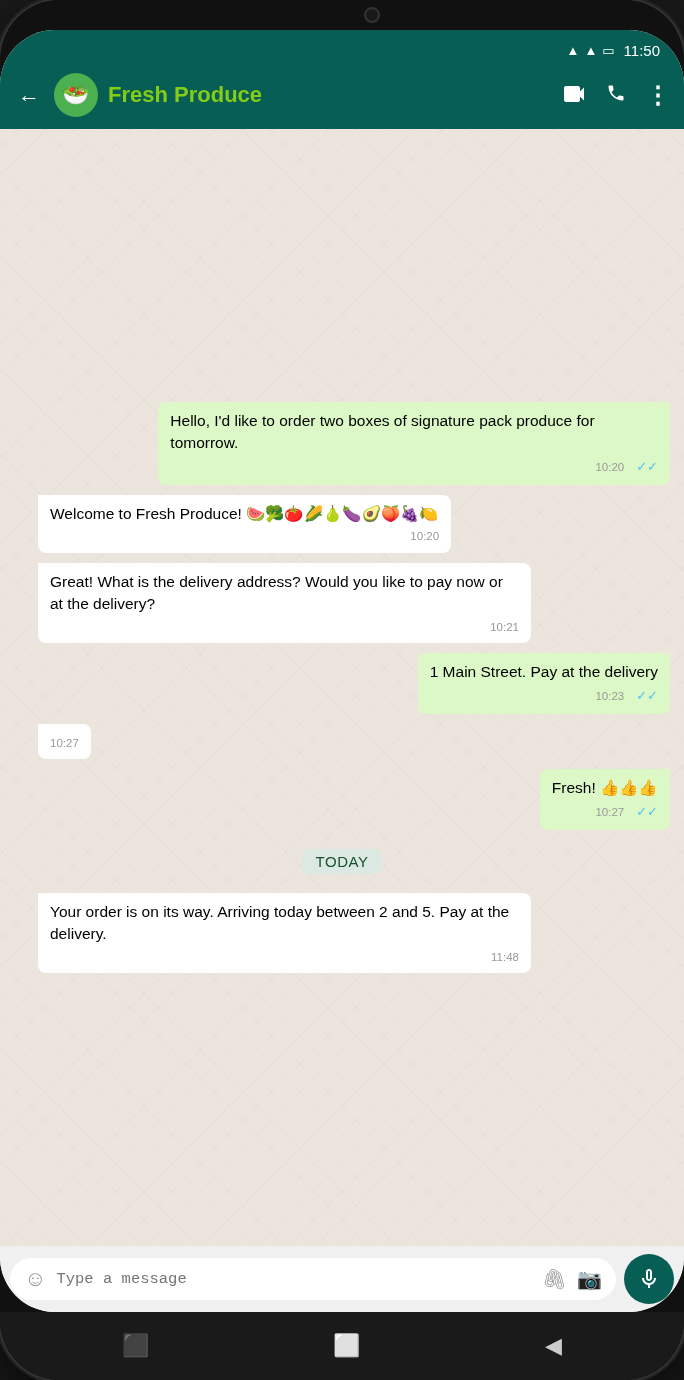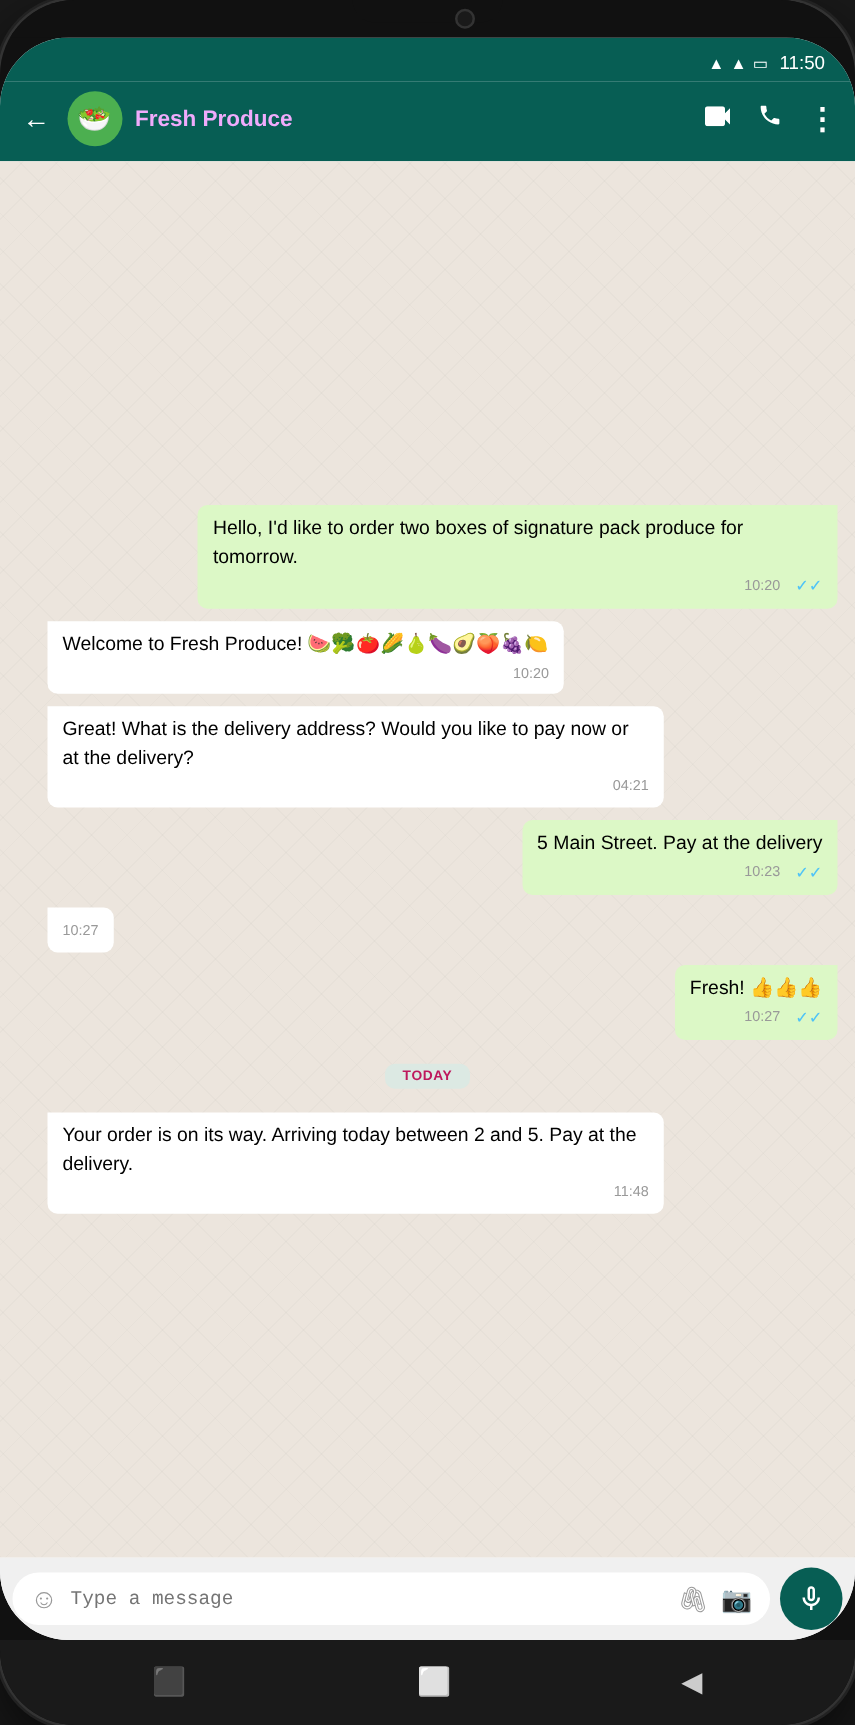--- a/index.html
+++ b/index.html
@@ -109,22 +109,22 @@
       background: #4caf50;
       overflow: hidden;
       flex-shrink: 0;
       display: flex;
       align-items: center;
       justify-content: center;
       font-size: 22px;
     }
 
     .contact-name {
-      color: #f0abfc;
-      font-size: 18px;
+      color: #84cc16;
+      font-size: 22px;
       font-weight: 600;
       flex: 1;
     }
 
     .header-actions {
       display: flex;
       gap: 20px;
       align-items: center;
     }
 
@@ -219,26 +219,26 @@
 
     
     .date-divider {
       display: flex;
       justify-content: center;
       margin: 12px 0;
     }
 
     .date-pill {
       background: #dce9e3;
-      color: #be185d;
-      font-size: 11px;
+      color: #14532d;
+      font-size: 15px;
       padding: 4px 14px;
       border-radius: 8px;
       letter-spacing: 0.5px;
-      font-weight: 700;
+      font-weight: 400;
     }
 
     
     .input-bar {
       background: #f0f0f0;
       padding: 8px 10px;
       display: flex;
       align-items: center;
       gap: 8px;
     }
@@ -405,28 +405,28 @@
           <div class="bubble-meta">
             <span class="bubble-time">10:20</span>
           </div>
         </div>
       </div>
 
       <div class="msg-row received">
         <div class="bubble received">
           <span>Great! What is the delivery address? Would you like to pay now or at the delivery?</span>
           <div class="bubble-meta">
-            <span class="bubble-time">04:21</span>
+            <span class="bubble-time">10:21</span>
           </div>
         </div>
       </div>
 
       <div class="msg-row sent">
         <div class="bubble sent">
-          <span>5 Main Street. Pay at the delivery</span>
+          <span>1 Main Street. Pay at the delivery</span>
           <div class="bubble-meta">
             <span class="bubble-time">10:23</span>
             <span class="tick-icon">✓✓</span>
           </div>
         </div>
       </div>
 
       <div class="msg-row received">
         <div class="bubble received">
           <div class="bubble-meta">

